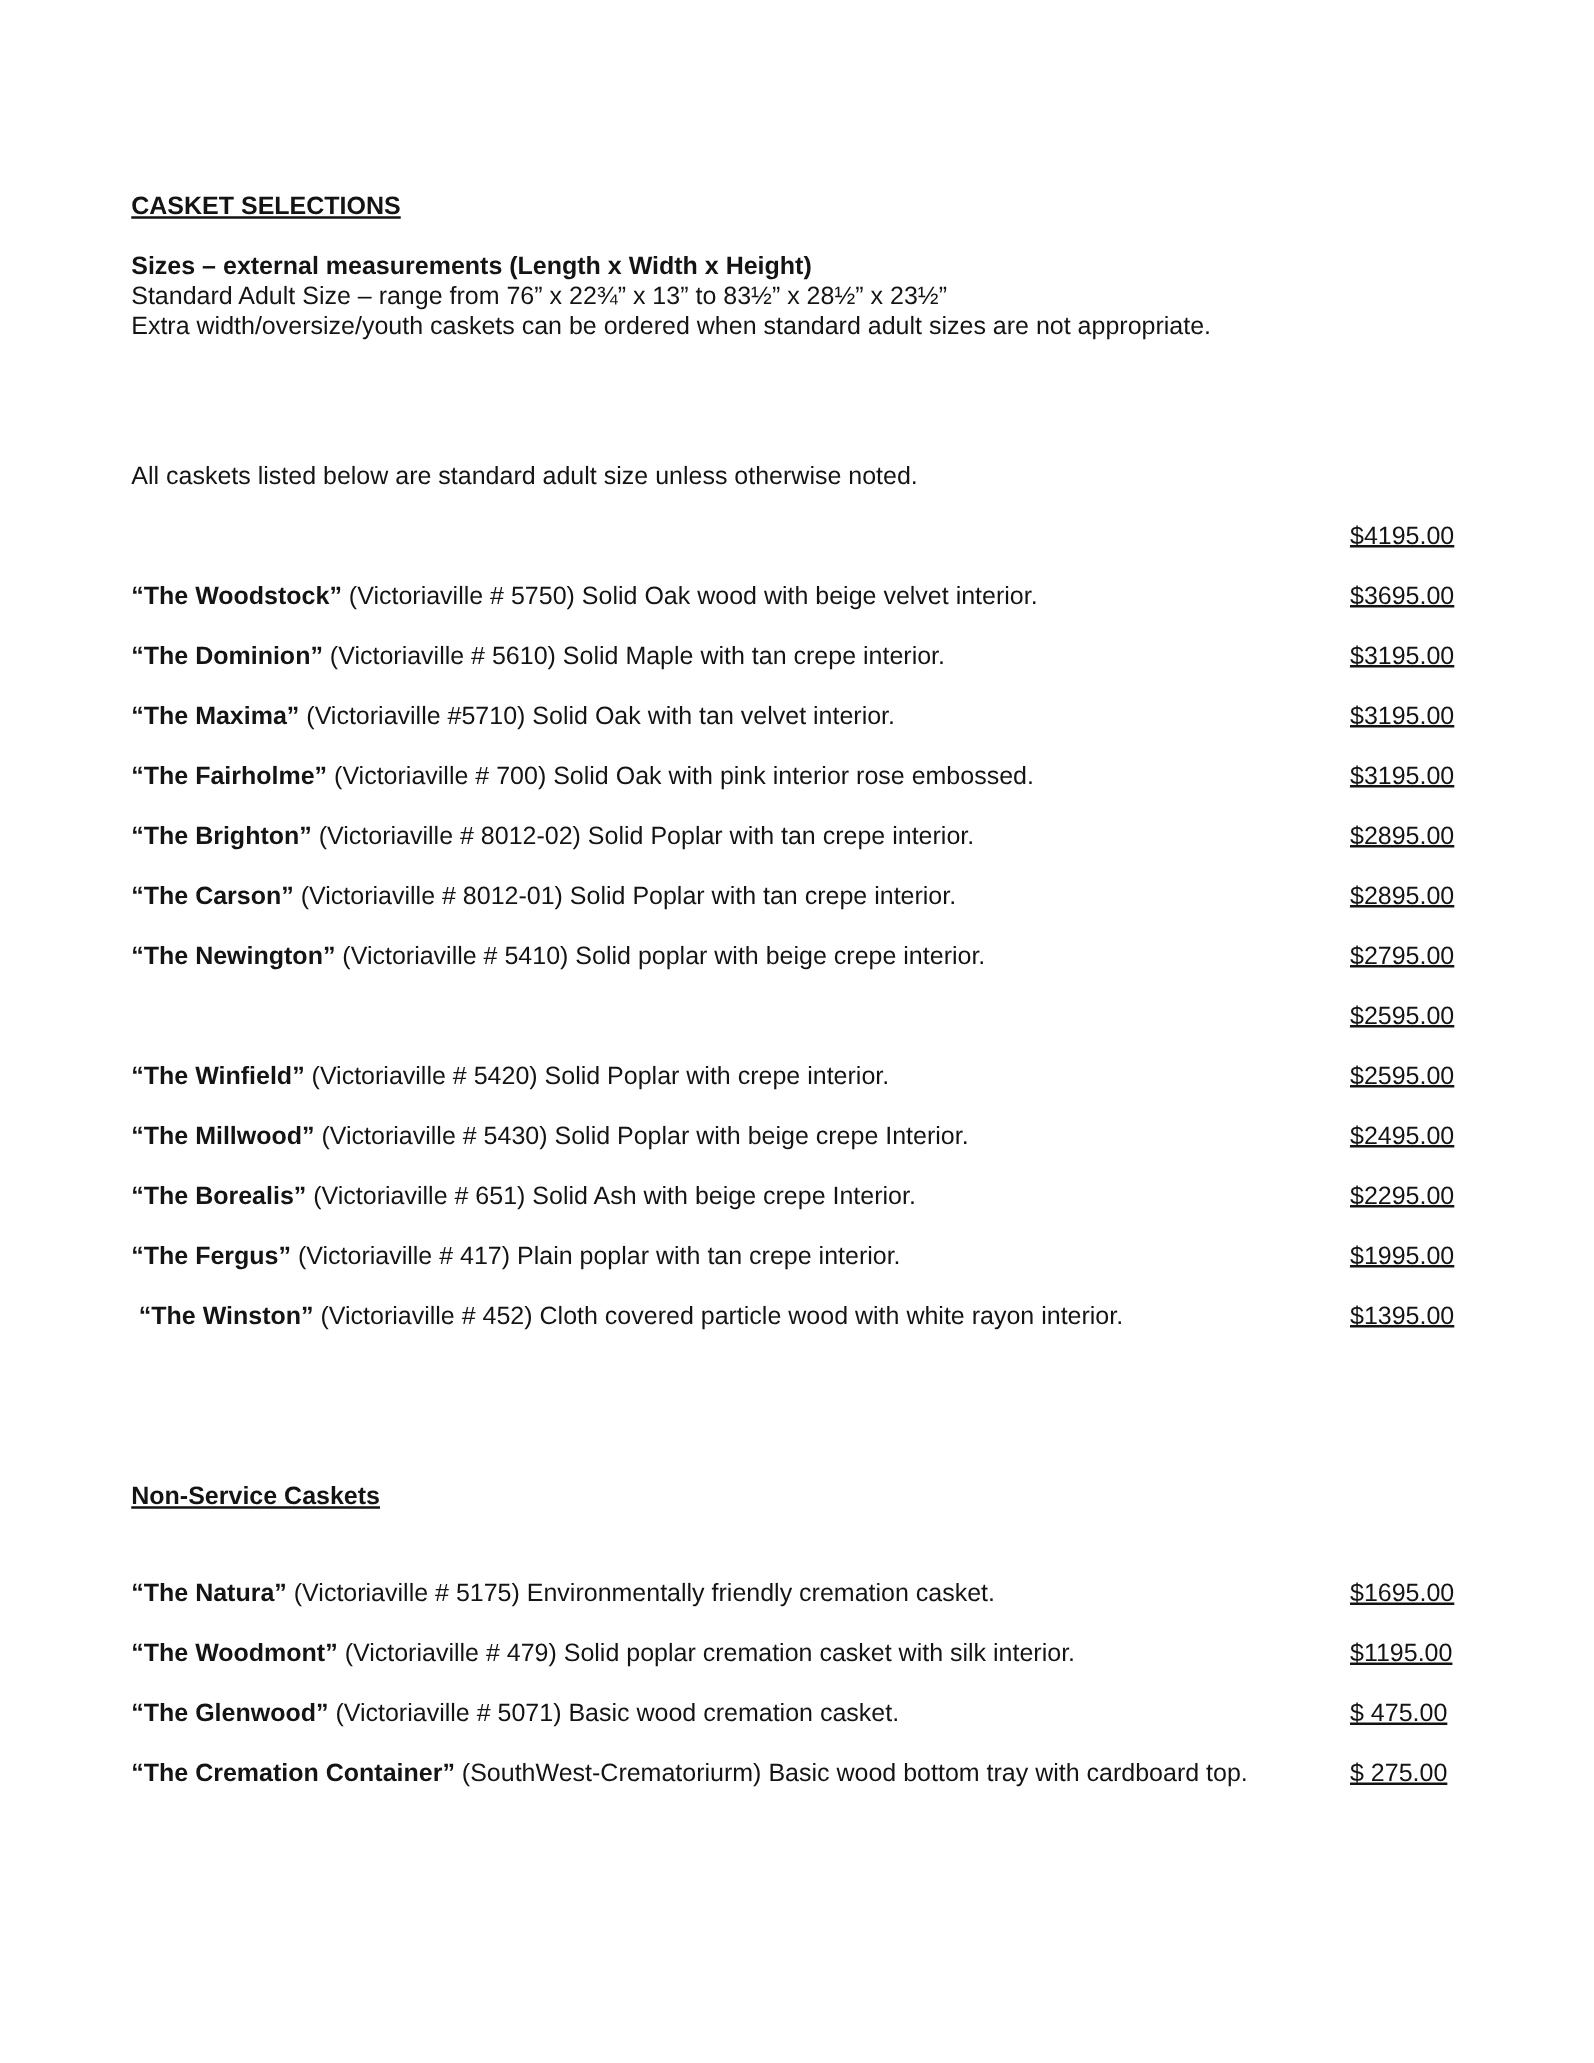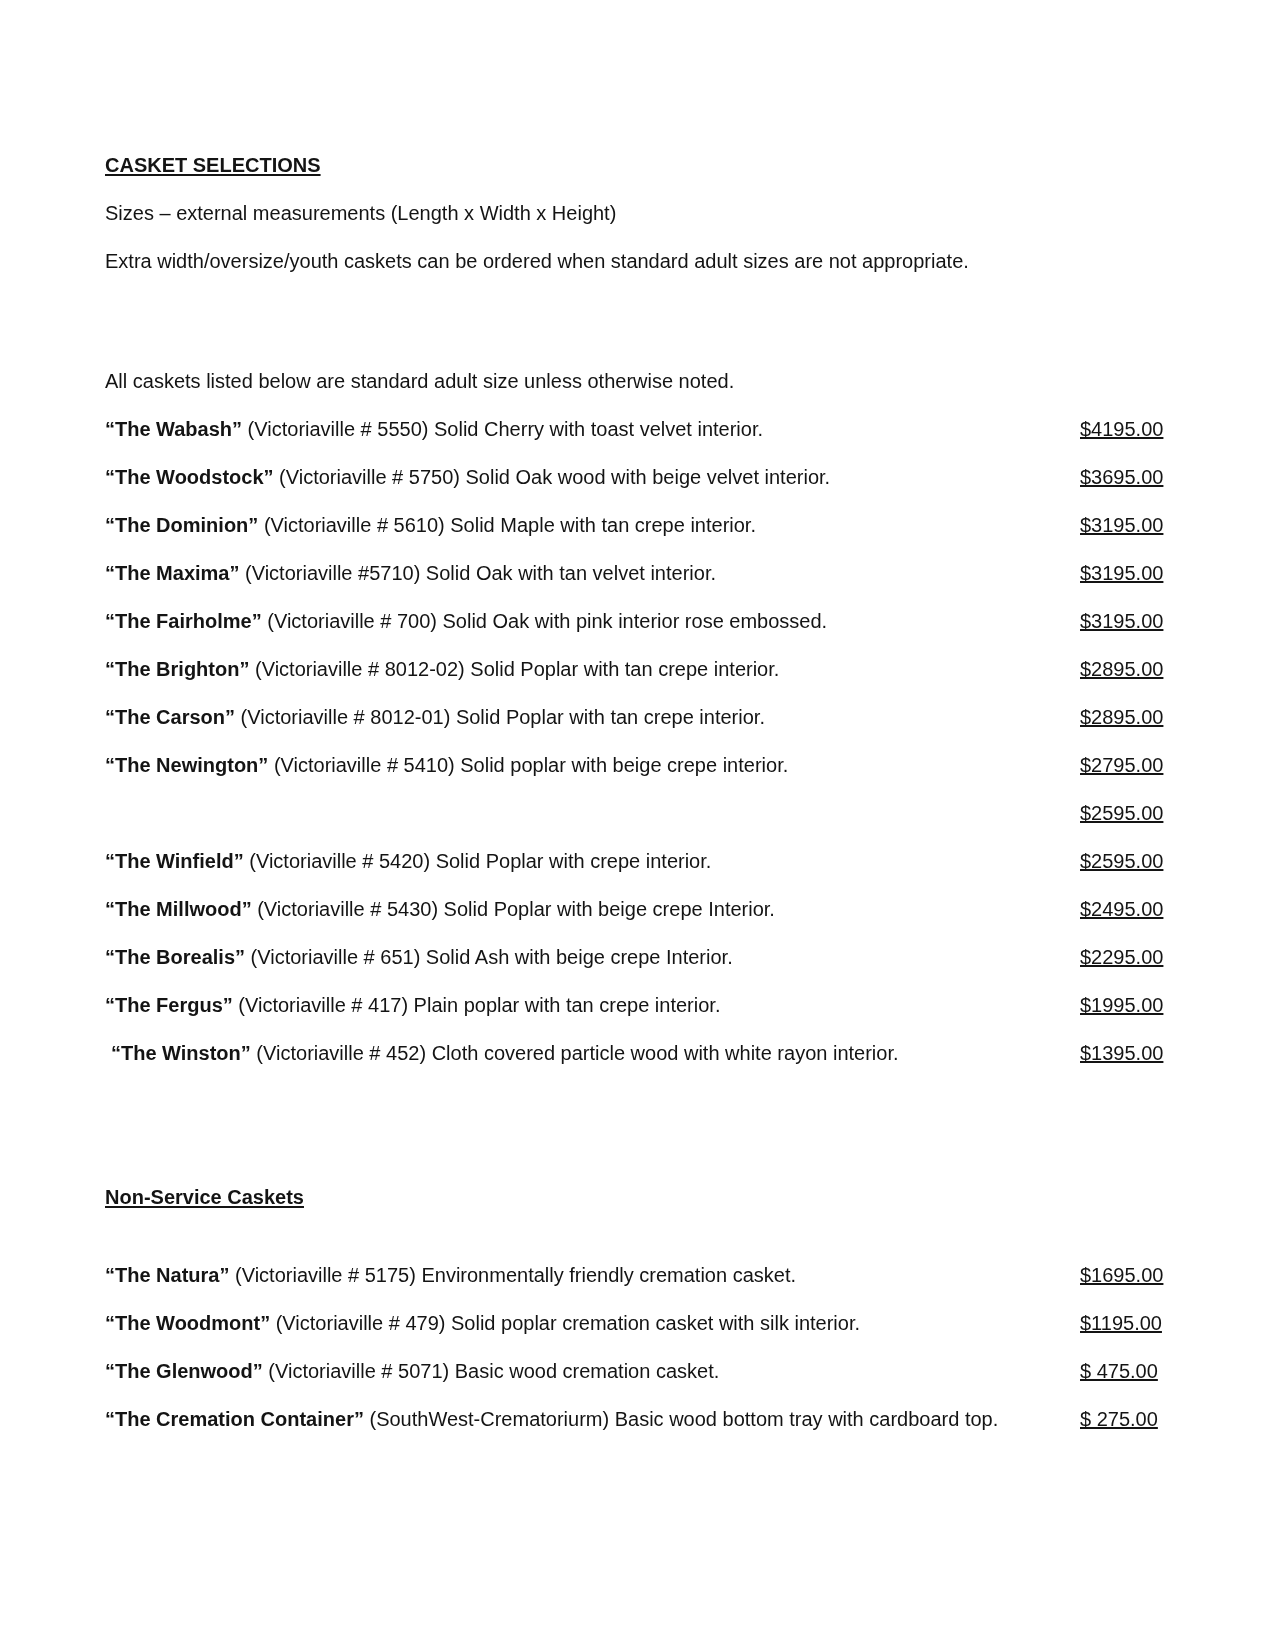--- a/index.html
+++ b/index.html
@@ -6,41 +6,41 @@
     body {
       width: 1275px; height: 1650px; position: relative; overflow: hidden;
       font-family: "Liberation Sans", sans-serif; color: #141414;
     }
     .page { position: absolute; left: 0; top: 0; width: 1275px; height: 1650px; }
     .line {
       position: absolute; left: 105px; font-size: 20px; line-height: 24px;
       white-space: nowrap;
     }
     .heading { font-weight: bold; text-decoration: underline; text-underline-offset: 2px; }
-    .bold { font-weight: normal; }
+    .bold { font-weight: bold; }
     .row { position: absolute; left: 105px; width: 1100px; height: 24px; font-size: 20px; line-height: 24px; white-space: nowrap; }
     .row .desc { position: absolute; left: 0; top: 0; }
     .row .desc.indent { left: 6px; }
     .row .name { font-weight: bold; }
     .row .price { position: absolute; left: 975px; top: 0; text-decoration: underline; }
   </style>
 </head>
 <body>
 
 <div class="page">
   <div class="line heading" style="top:153px">CASKET SELECTIONS</div>
 
   <div class="line bold" style="top:201px">Sizes – external measurements (Length x Width x Height)</div>
+  <div class="line" style="top:225px">Standard Adult Size – range from 76” x 22¾” x 13” to 83½” x 28½” x 23½”</div>
   <div class="line" style="top:369px">All caskets listed below are standard adult size unless otherwise noted.</div>
 
   <div class="line" style="top:249px">Extra width/oversize/youth caskets can be ordered when standard adult sizes are not appropriate.</div>
 
   <div id="casket-list">
       <div class="row" style="top: 417px;">
-        <span class="desc"><span class="name">“The Wabash”</span><span> (Victoriaville # 5550) Solid Cherry with toast velvet interior.</span></span>
         <span class="price">$4195.00</span>
       </div>
       <div class="row" style="top: 465px;">
         <span class="desc"><span class="name">“The Woodstock”</span><span> (Victoriaville # 5750) Solid Oak wood with beige velvet interior.</span></span>
         <span class="price">$3695.00</span>
       </div>
       <div class="row" style="top: 513px; text-align: right;">
         <span class="desc"><span class="name">“The Dominion”</span><span> (Victoriaville # 5610) Solid Maple with tan crepe interior.</span></span>
         <span class="price">$3195.00</span>
       </div>

